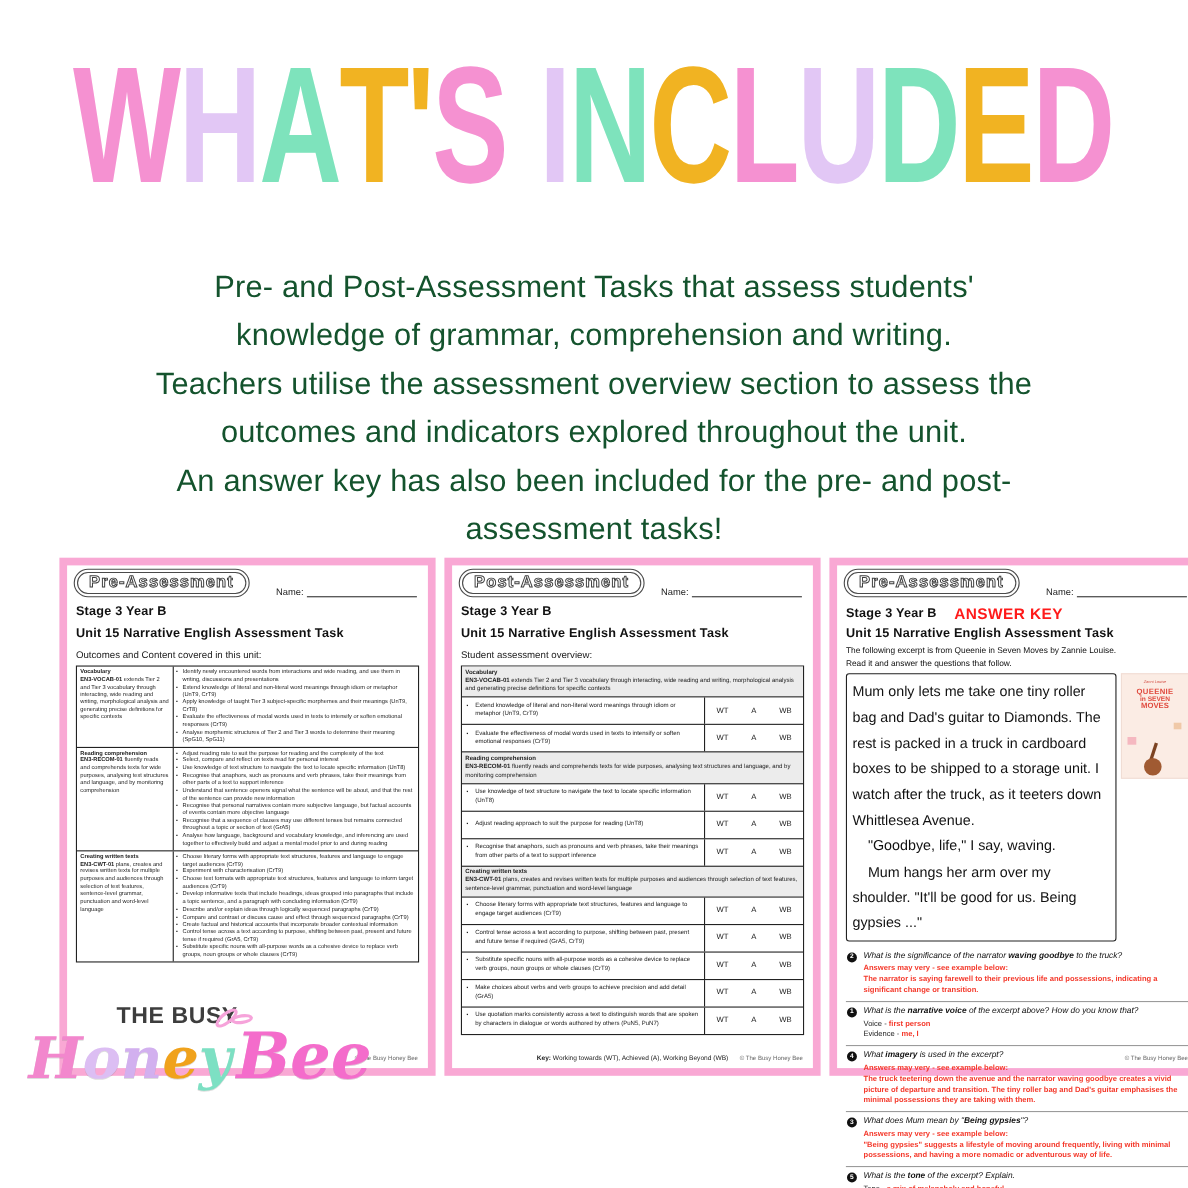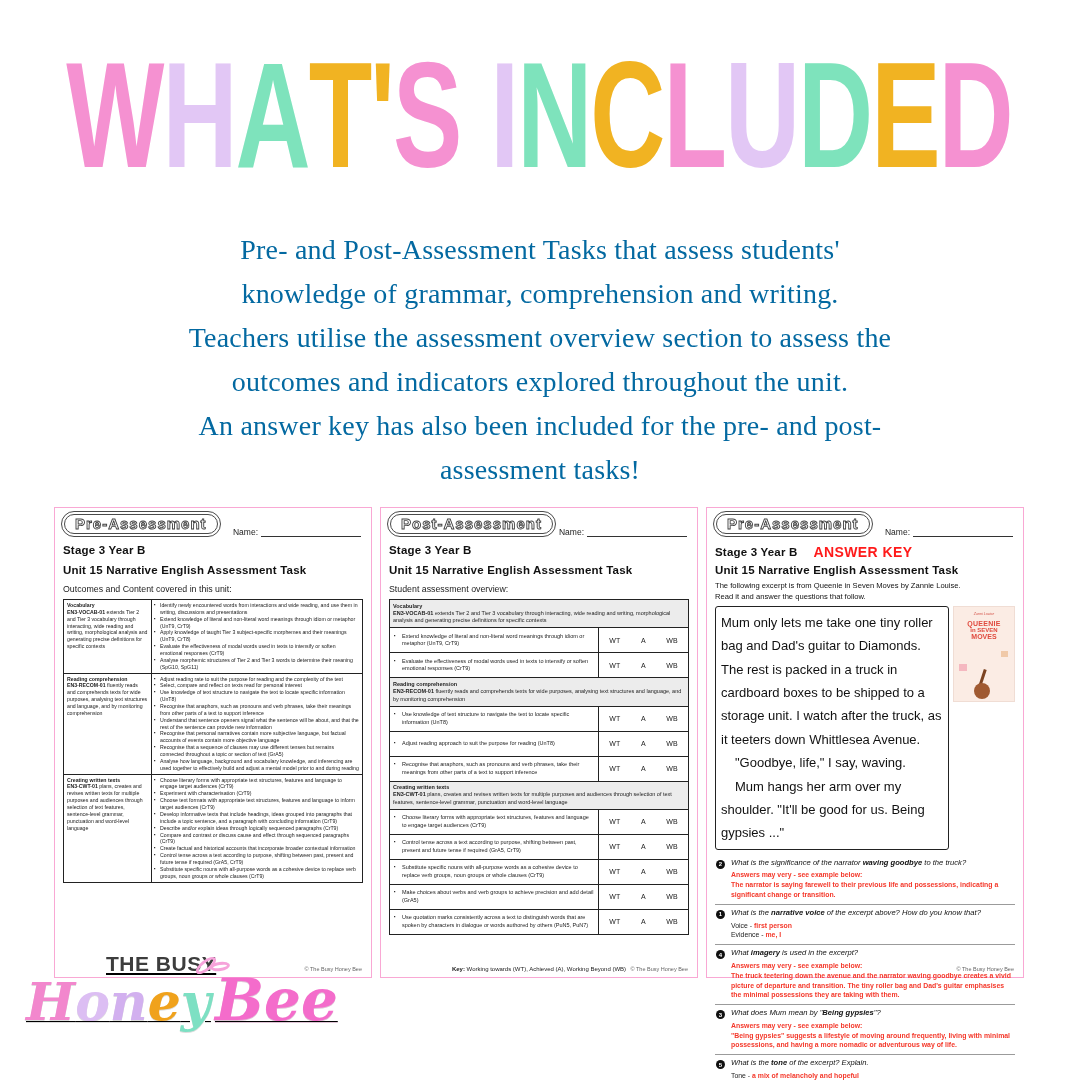--- a/index.html
+++ b/index.html
@@ -7,26 +7,26 @@
               font-family:"Liberation Sans", sans-serif; }
   body { position:relative; }
 
   
   .title { position:absolute; top:26px; left:0; width:100%; text-align:center; white-space:nowrap; }
   .title .ltr { display:inline-block; font-weight:800; font-size:104px; letter-spacing:0;
                 transform:scaleY(1.45); transform-origin:center 30%; margin:0 -1px; line-height:150px; }
   .title .wordgap { display:inline-block; width:30px; }
 
   
-  .intro { position:absolute; top:228px; left:0; width:100%; text-align:center;
-           font-size:28px; line-height:44px; color:#0369a1; letter-spacing:0.2px; font-weight:400;font-family:Liberation Serif, serif; }
+  .intro { position:absolute; top:239px; left:0; width:100%; text-align:center;
+           font-size:28px; line-height:44px; color:#14532d; letter-spacing:0.2px; font-weight:400; }
 
   
   .docs { position:absolute; top:507px; left:54px; display:flex; gap:8px; }
-  .doc  { width:318px; height:471px; background:#fff; border:1px solid #f9a8d4;
+  .doc  { width:342px; height:471px; background:#fff; border:7px solid #f9a8d4;
           position:relative; padding:5px 8px 14px 8px; }
   .doc-header { display:flex; align-items:flex-end; }
   .badge { border:1.5px solid #4a4a4a; border-radius:16px; padding:2px; background:#fff;
            margin-top:-2px; margin-left:-2px; }
   .badge-inner { border:1.5px solid #4a4a4a; border-radius:12px; padding:0 10px; }
   .badge-text { font-size:15px; font-weight:800; letter-spacing:1px; color:#ffffff;
                 -webkit-text-stroke:0.9px #3f3f3f; }
   .name-block { margin-left:auto; margin-right:2px; font-size:8.5px; color:#222; display:flex; align-items:flex-end; }
   .name-line { display:inline-block; width:100px; border-bottom:1px solid #333; height:9px; margin-left:3px; }
 
@@ -84,21 +84,21 @@
   .q-num { position:absolute; left:1px; top:5px; width:9px; height:9px; border-radius:50%;
            background:#101010; color:#fff; font-size:6px; font-weight:700;
            display:flex; align-items:center; justify-content:center; }
   .q-text { font-size:7.6px; font-style:italic; color:#111; line-height:1.35; }
   .q-text .qb { font-weight:800; }
   .q-ans { margin-top:2.5px; font-size:6.9px; line-height:1.42; color:#222; }
   .q-ans .al { display:block; }
   .q-ans .red { color:#f4382a; font-weight:700; }
 
   
-  .logo { position:absolute; left:26px; top:952px; width:300px; height:115px;text-decoration:underline; }
+  .logo { position:absolute; left:26px; top:912px; width:300px; height:115px; }
   .logo-top { margin-left:80px; font-size:21px; font-weight:800; color:#3d3d3d; letter-spacing:0.5px; }
   .logo-script { margin-top:-10px; white-space:nowrap; position:relative;
                  font-family:"DejaVu Serif", serif; font-style:italic; font-weight:700; }
   .logo-script .hl { font-size:52px; text-shadow:0 1px 0 rgba(120,120,120,0.25); }
   .logo-script .bee { font-size:58px; text-shadow:0 1px 0 rgba(150,60,120,0.3); margin-left:4px; }
   .wings { position:absolute; top:-10px; left:168px; }
   .wing { display:inline-block; width:24px; height:11px; border:3.5px solid #f6a3da; border-radius:50%;
           transform:rotate(-38deg); }
   .wing2 { width:20px; height:9px; transform:rotate(-8deg); margin-left:-8px; }
 </style>

